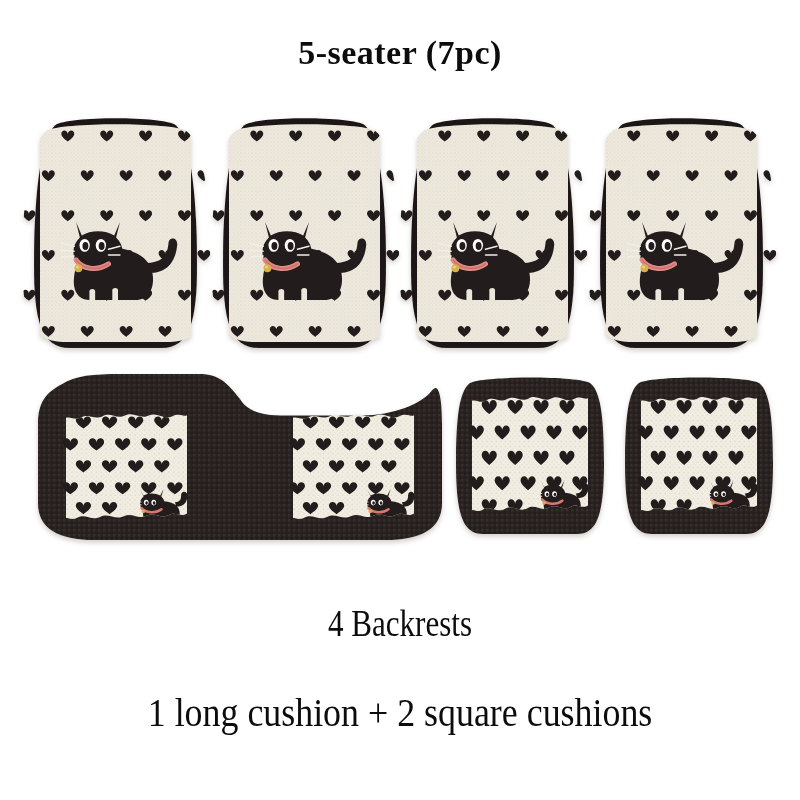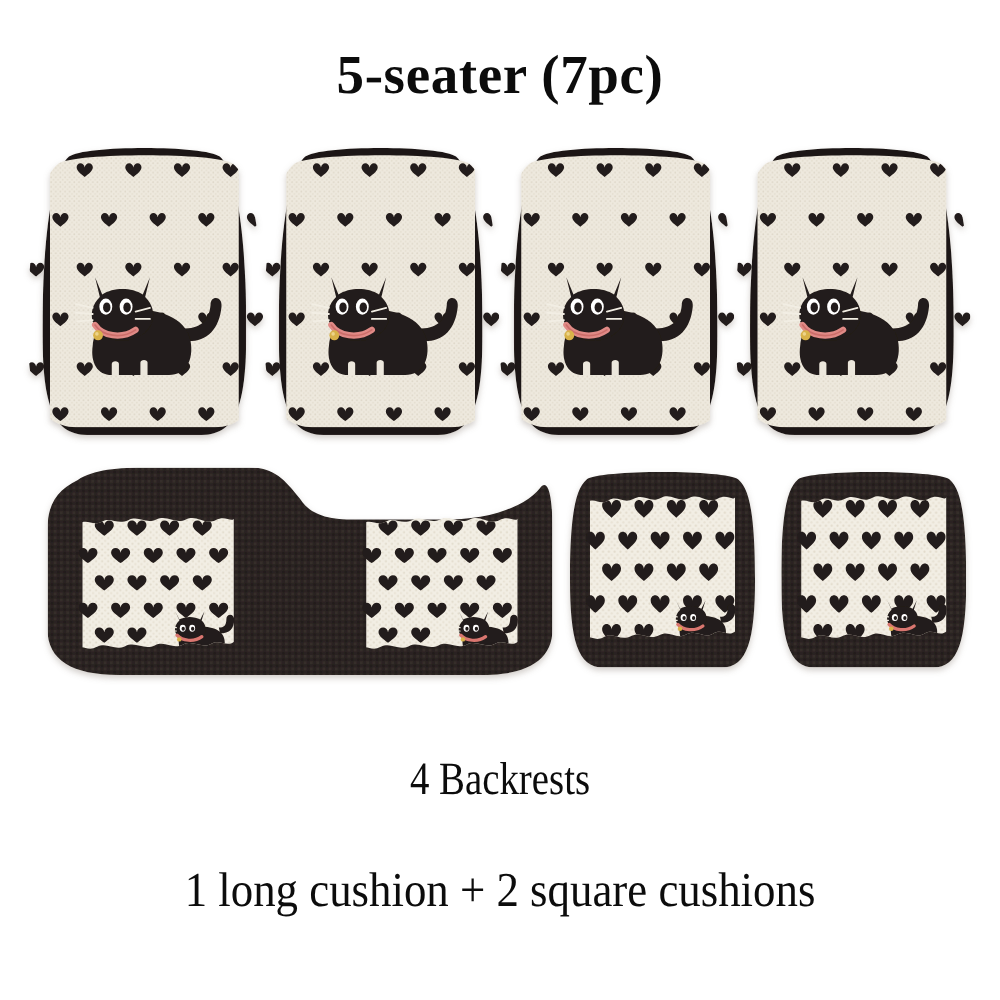--- a/index.html
+++ b/index.html
@@ -26,21 +26,21 @@
     position: absolute;
     width: 100%;
     text-align: center;
     color: #0c0c0c;
     white-space: nowrap;
     font-family: "Liberation Serif", serif;
   }
 
   #title-text {
     top: 34px;
-    font-size: 44px;
+    font-size: 34px;
     font-weight: bold;
     letter-spacing: 0.5px;
   }
 
   #backrest-count-text {
     top: 602px;
     font-size: 37px;
     font-weight: normal;
     transform: scaleX(0.84);
   }

